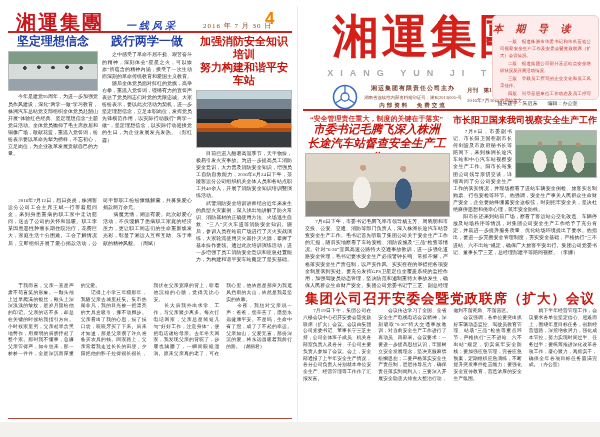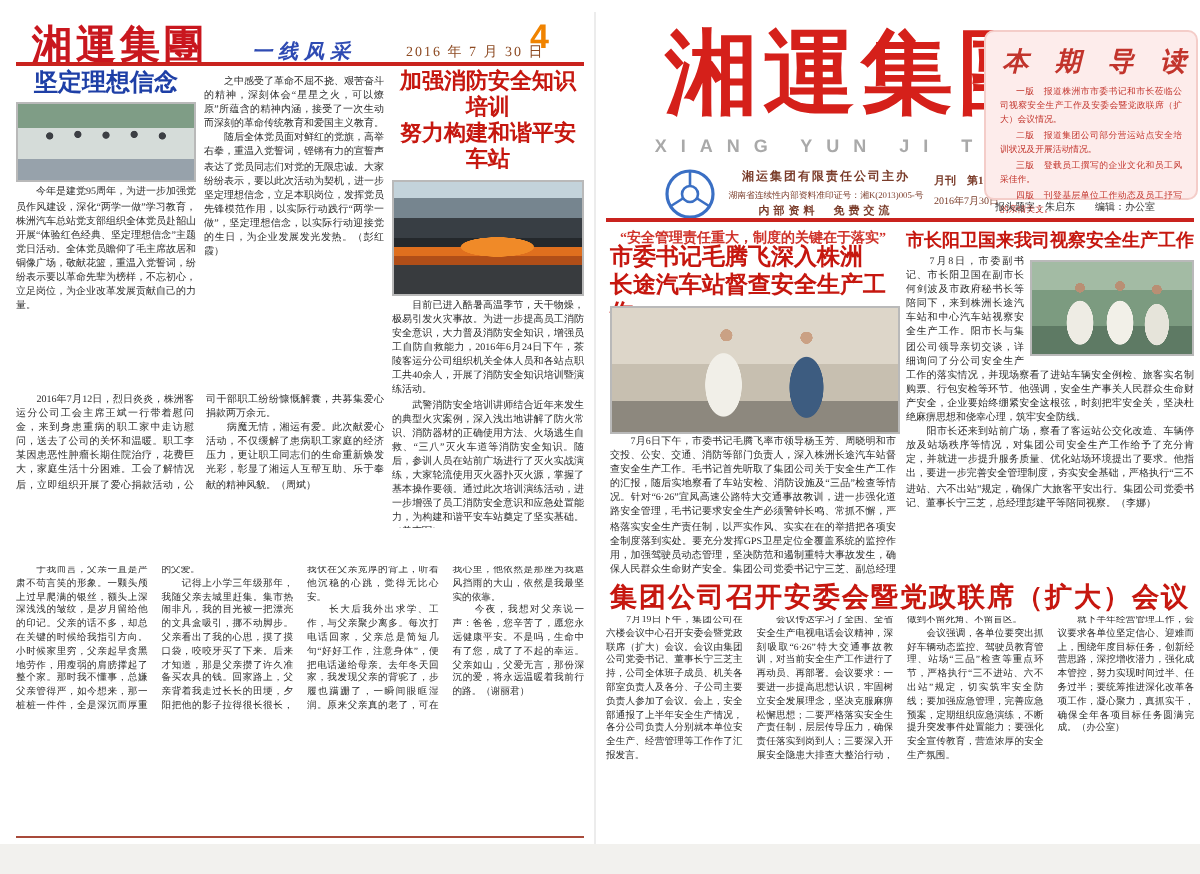--- a/index.html
+++ b/index.html
@@ -75,28 +75,28 @@
   .rp-logo{left:332px;top:84px;width:26px;height:26px;}
   .rp-pub{left:360px;top:84px;width:106px;text-align:center;color:#7a3c2a;}
   .rp-pub-l1{font-size:6px;font-weight:bold;letter-spacing:1px;}
   .rp-pub-l2{font-size:4.4px;margin-top:1.5px;}
   .rp-pub-l3{font-size:5.5px;font-weight:bold;letter-spacing:2px;margin-top:2px;}
   .rp-issue{left:467px;top:87px;width:34px;color:#7a3c2a;}
   .rp-issue-l1{font-size:5.5px;font-weight:bold;white-space:nowrap;}
   .rp-issue-l2{font-size:5px;margin-top:2.5px;white-space:nowrap;}
   .rp-digest{left:492px;top:15px;width:105px;height:83px;background:#fdeceb;border:1px solid #f4cdc9;
              border-radius:5px;color:#c2342c;}
-  .rp-digest-title{font-size:13px;font-weight:bold;font-style:italic;letter-spacing:5px;text-align:right;margin-top:6px;}
+  .rp-digest-title{font-size:10px;font-weight:bold;font-style:italic;letter-spacing:5px;text-align:left;margin-top:6px;}
   .rp-digest-items{margin:3px 7px 0 7px;font-size:4.4px;line-height:1.55;text-align:justify;}
   .rp-digest-item{margin-bottom:1.5px;text-indent:8px;}
   .rp-credits{left:478px;top:100px;width:119px;font-size:5px;color:#333;text-align:center;white-space:nowrap;}
   .rp-rule{left:303px;top:109px;width:294px;}
 
   .rp-quote{left:305px;top:114px;width:143px;font-size:7px;font-weight:bold;color:#d0342c;text-align:center;white-space:nowrap;}
-  .rp-mao-title{left:305px;top:123px;width:143px;font-size:11.5px;line-height:1.2;font-weight:bold;color:#c6170f;}
+  .rp-mao-title{left:305px;top:123px;width:143px;font-size:11.5px;line-height:1.2;font-weight:bold;color:#c6170f;text-align:center;font-style:italic;}
   .rp-mao-body{left:305px;top:218px;width:143px;height:70px;}
   .rp-yang-title{left:453px;top:114px;width:144px;font-size:9px;font-weight:bold;color:#c6170f;white-space:nowrap;}
   .rp-yang-body{left:453px;top:128px;width:144px;height:160px;font-size:5px;line-height:1.42;text-align:justify;overflow:hidden;}
   .rp-meeting-title{left:303px;top:290px;width:294px;font-size:13.5px;font-weight:bold;color:#c6170f;text-align:center;letter-spacing:1px;}
   .rp-meeting-body{left:303px;top:308px;width:294px;height:110px;column-count:4;column-gap:7px;font-size:4.8px;}
 </style>
 </head>
 <body>
 
 <div class="sheet">
@@ -110,20 +110,21 @@
   <div class="abs col lp-col1">
     <div class="h-blue sans">
       <div>坚定理想信念</div>
     </div>
     <div class="photo photo-a"></div>
     <div class="body-txt hidden-overflow" style="flex:1">　　今年是建党95周年，为进一步加强党员作风建设，深化“两学一做”学习教育，株洲汽车总站党支部组织全体党员赴韶山开展“体验红色经典、坚定理想信念”主题党日活动。全体党员瞻仰了毛主席故居和铜像广场，敬献花篮，重温入党誓词，纷纷表示要以革命先辈为榜样，不忘初心，立足岗位，为企业改革发展贡献自己的力量。</div>
   </div>
 
   <div class="abs col lp-col2">
     <div class="h-blue sans">
+      <div>践行两学一做</div>
     </div>
     <div class="body-txt hidden-overflow" style="flex:1;margin-top:3px">　　之中感受了革命不屈不挠、艰苦奋斗的精神，深刻体会“星星之火，可以燎原”所蕴含的精神内涵，接受了一次生动而深刻的革命传统教育和爱国主义教育。
 　　随后全体党员面对鲜红的党旗，高举右拳，重温入党誓词，铿锵有力的宣誓声表达了党员同志们对党的无限忠诚。大家纷纷表示，要以此次活动为契机，进一步坚定理想信念，立足本职岗位，发挥党员先锋模范作用，以实际行动践行“两学一做”，坚定理想信念，以实际行动迎接党的生日，为企业发展发光发热。（彭红霞）</div>
   </div>
 
   <div class="abs col lp-col3">
     <div class="h-red sans">
       <div>加强消防安全知识培训</div>
       <div>努力构建和谐平安车站</div>
     </div>

